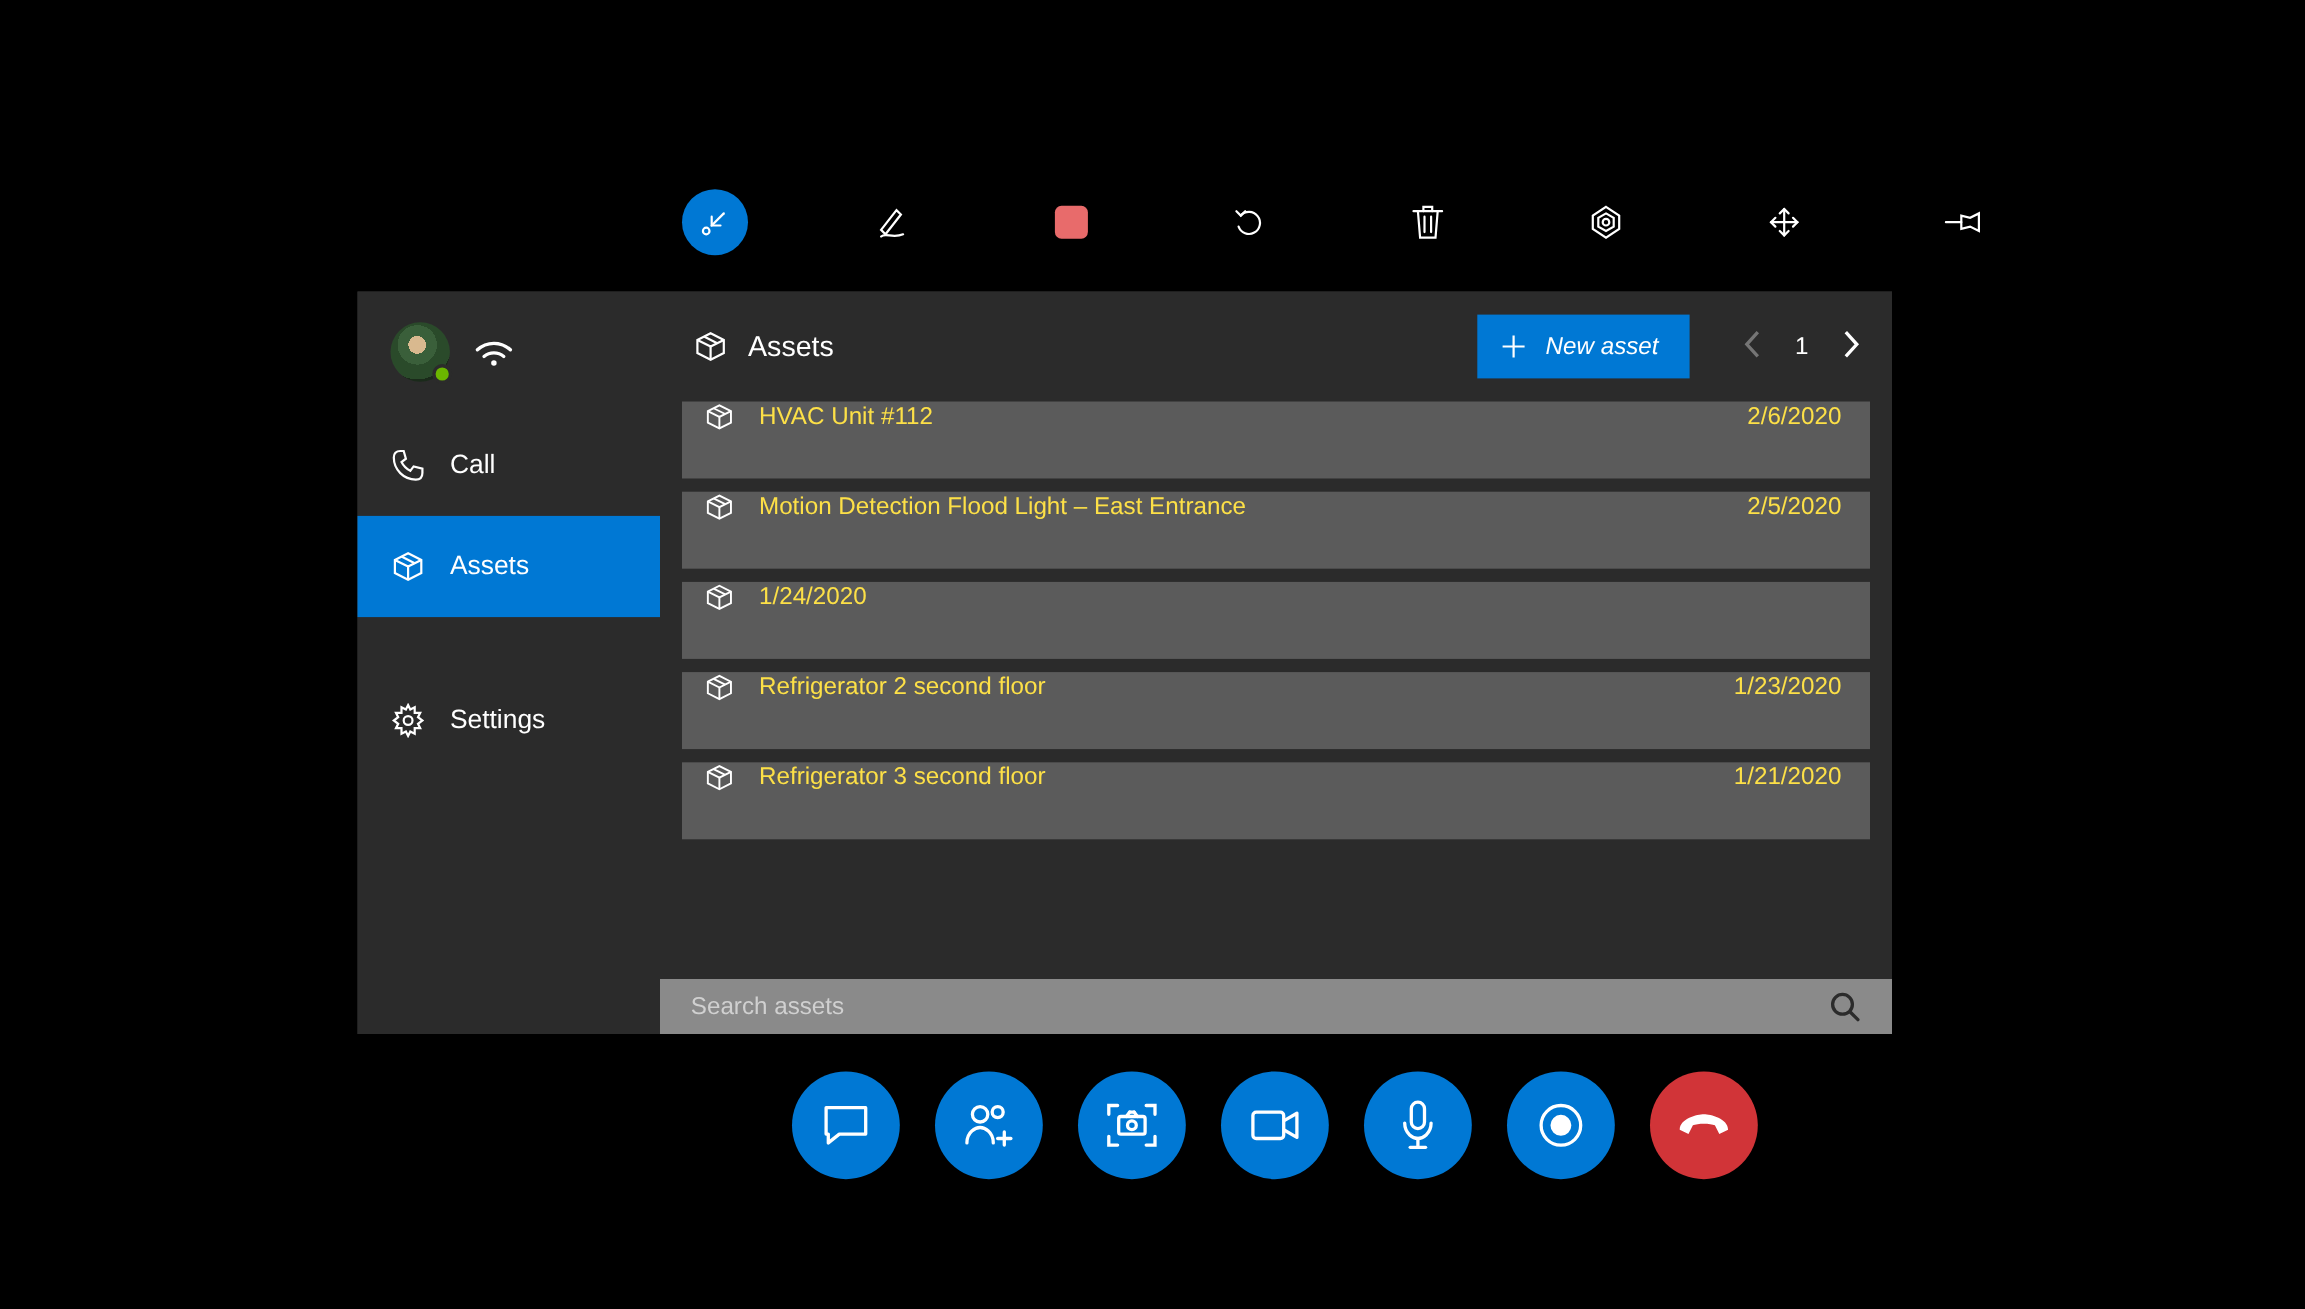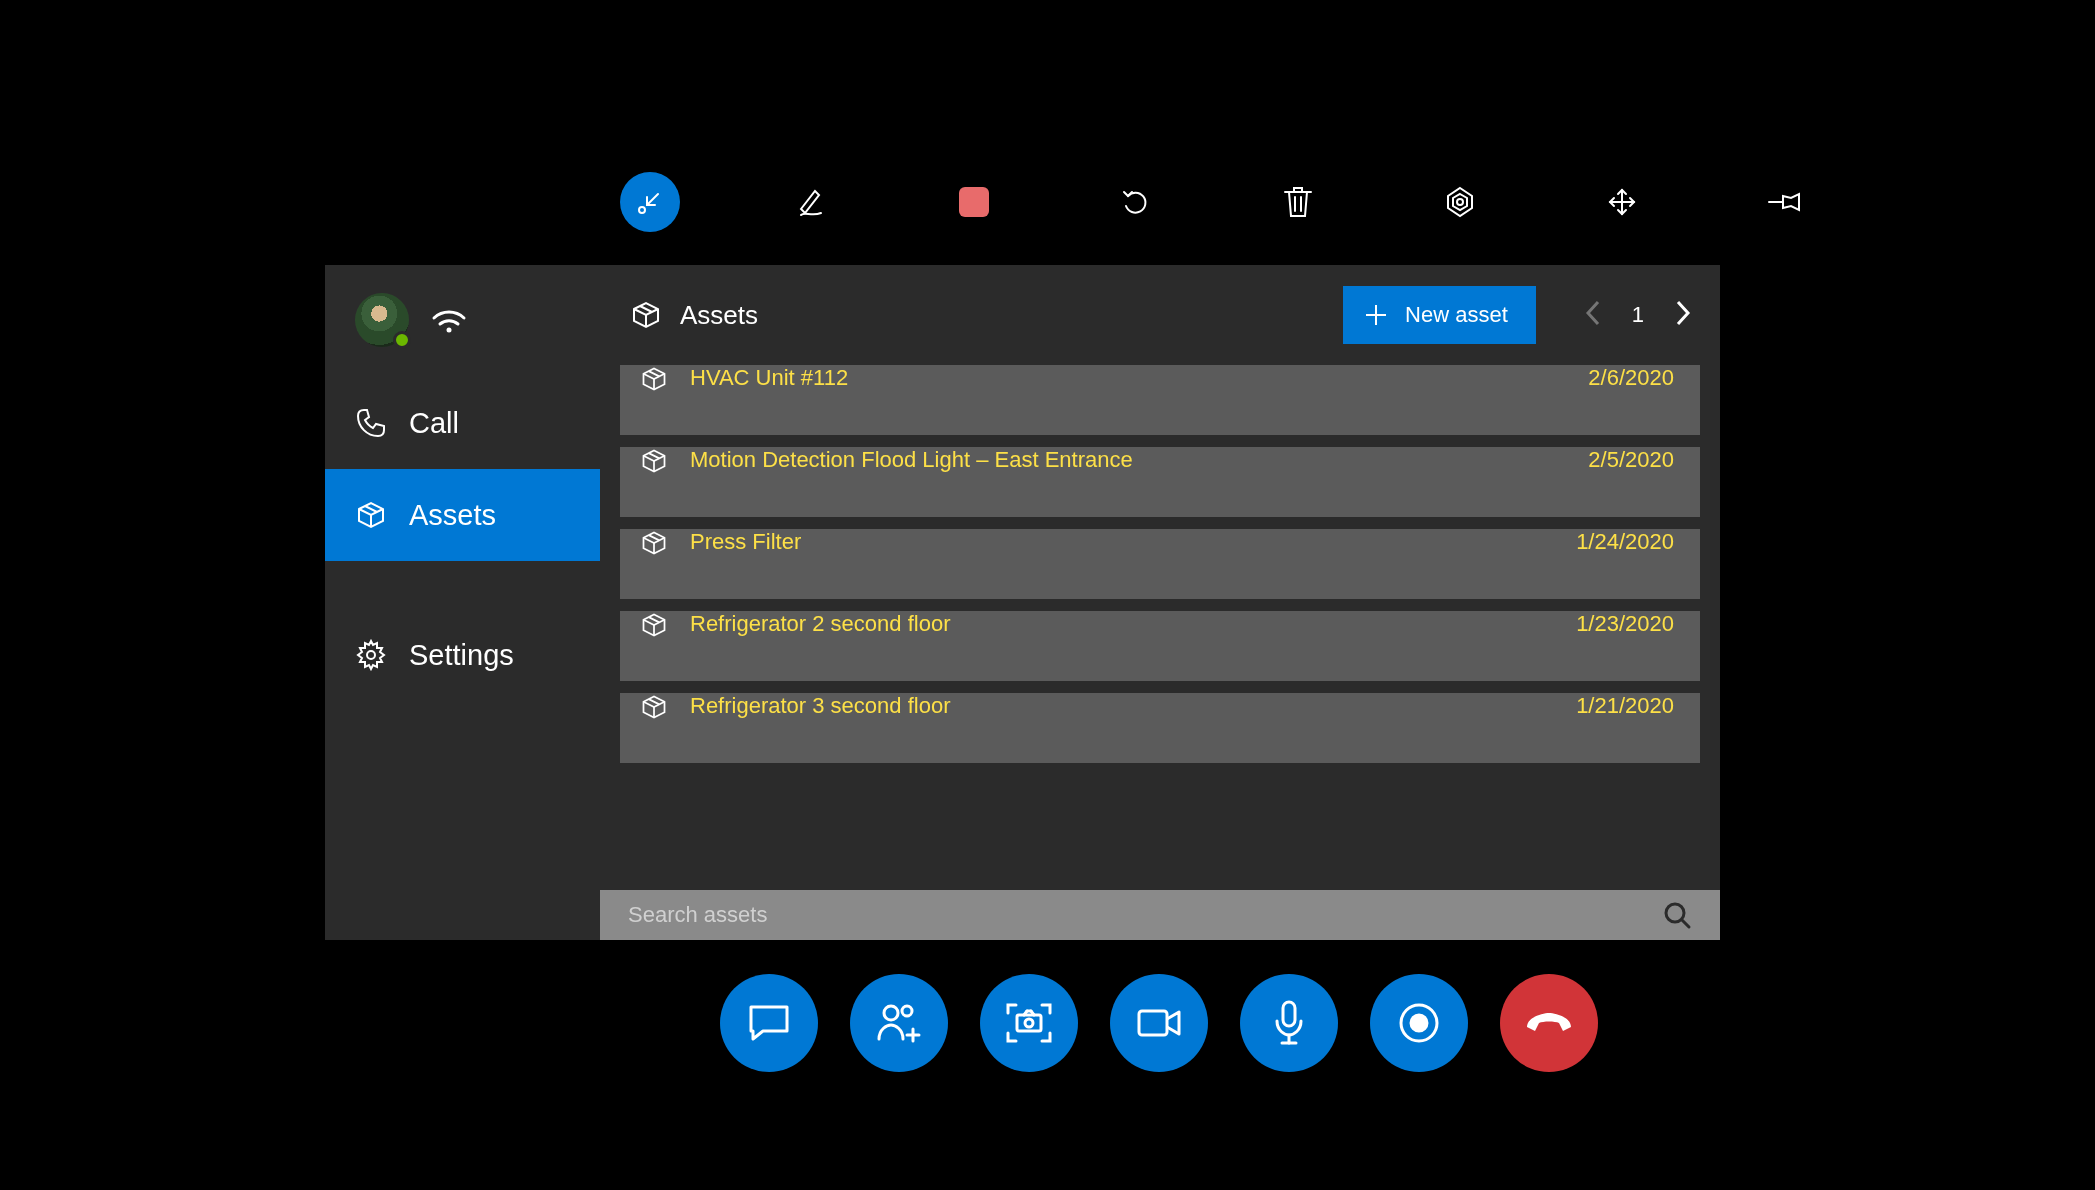--- a/index.html
+++ b/index.html
@@ -78,21 +78,21 @@
     border-radius: 50%;
     border: 3px solid #2b2b2b;
   }
   .nav-item {
     display: flex;
     align-items: center;
     gap: 22px;
     padding: 0 0 0 30px;
     height: 92px;
     color: #fff;
-    font-size: 29px;
+    font-size: 24px;
     cursor: pointer;
   }
   .nav-item.active { background: #0078d4; }
   .nav-item svg { flex-shrink: 0; }
   .nav-gap { height: 48px; }
 
   
   .content {
     flex: 1;
     background: #2b2b2b;
@@ -116,20 +116,21 @@
   .new-asset-btn {
     background: #0078d4;
     color: #fff;
     height: 58px;
     padding: 0 28px 0 20px;
     display: flex;
     align-items: center;
     gap: 16px;
     font-size: 22px;
     cursor: pointer;
+    font-style: italic;
   }
   .pager {
     display: flex;
     align-items: center;
     gap: 10px;
     color: #fff;
     margin-left: 22px;
   }
   .pager .chev { opacity: .35; padding: 8px; }
   .pager .chev.enabled { opacity: 1; cursor: pointer; }
@@ -345,21 +346,20 @@
         <span class="asset-name">Motion Detection Flood Light – East Entrance</span>
         <span class="asset-date">2/5/2020</span>
       </div>
       <div class="asset-row">
         <svg width="28" height="28" viewBox="0 0 32 32" stroke="#fff" stroke-width="2" fill="none">
             <path d="M4 10 L16 4 L28 10 L28 22 L16 28 L4 22 Z"></path>
             <path d="M4 10 L16 16 L28 10"></path>
             <line x1="16" y1="16" x2="16" y2="28"></line>
             <line x1="10" y1="7" x2="22" y2="13"></line>
           </svg>
-        <span class="asset-name">Press Filter</span>
         <span class="asset-date">1/24/2020</span>
       </div>
       <div class="asset-row">
         <svg width="28" height="28" viewBox="0 0 32 32" stroke="#fff" stroke-width="2" fill="none">
             <path d="M4 10 L16 4 L28 10 L28 22 L16 28 L4 22 Z"></path>
             <path d="M4 10 L16 16 L28 10"></path>
             <line x1="16" y1="16" x2="16" y2="28"></line>
             <line x1="10" y1="7" x2="22" y2="13"></line>
           </svg>
         <span class="asset-name">Refrigerator 2 second floor</span>

